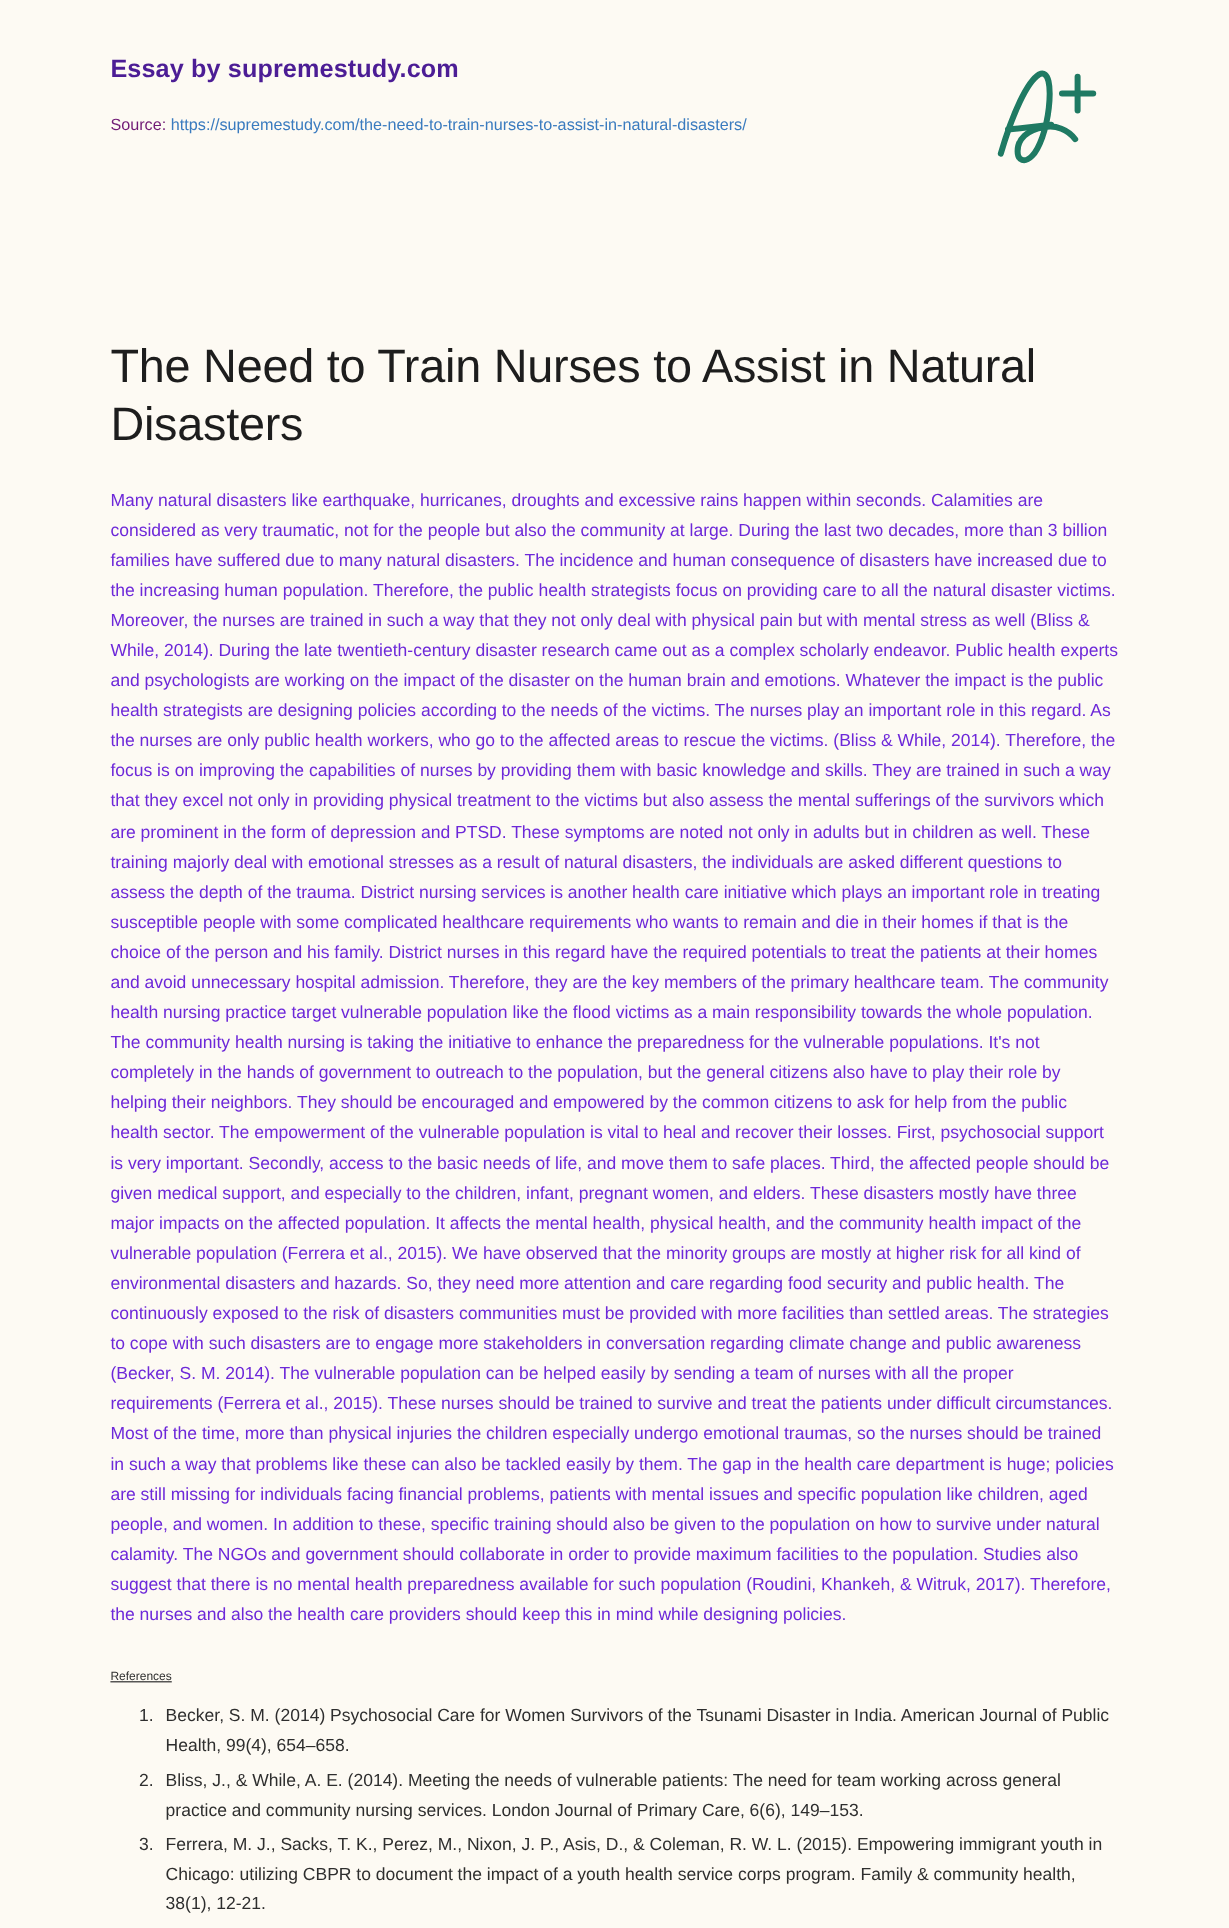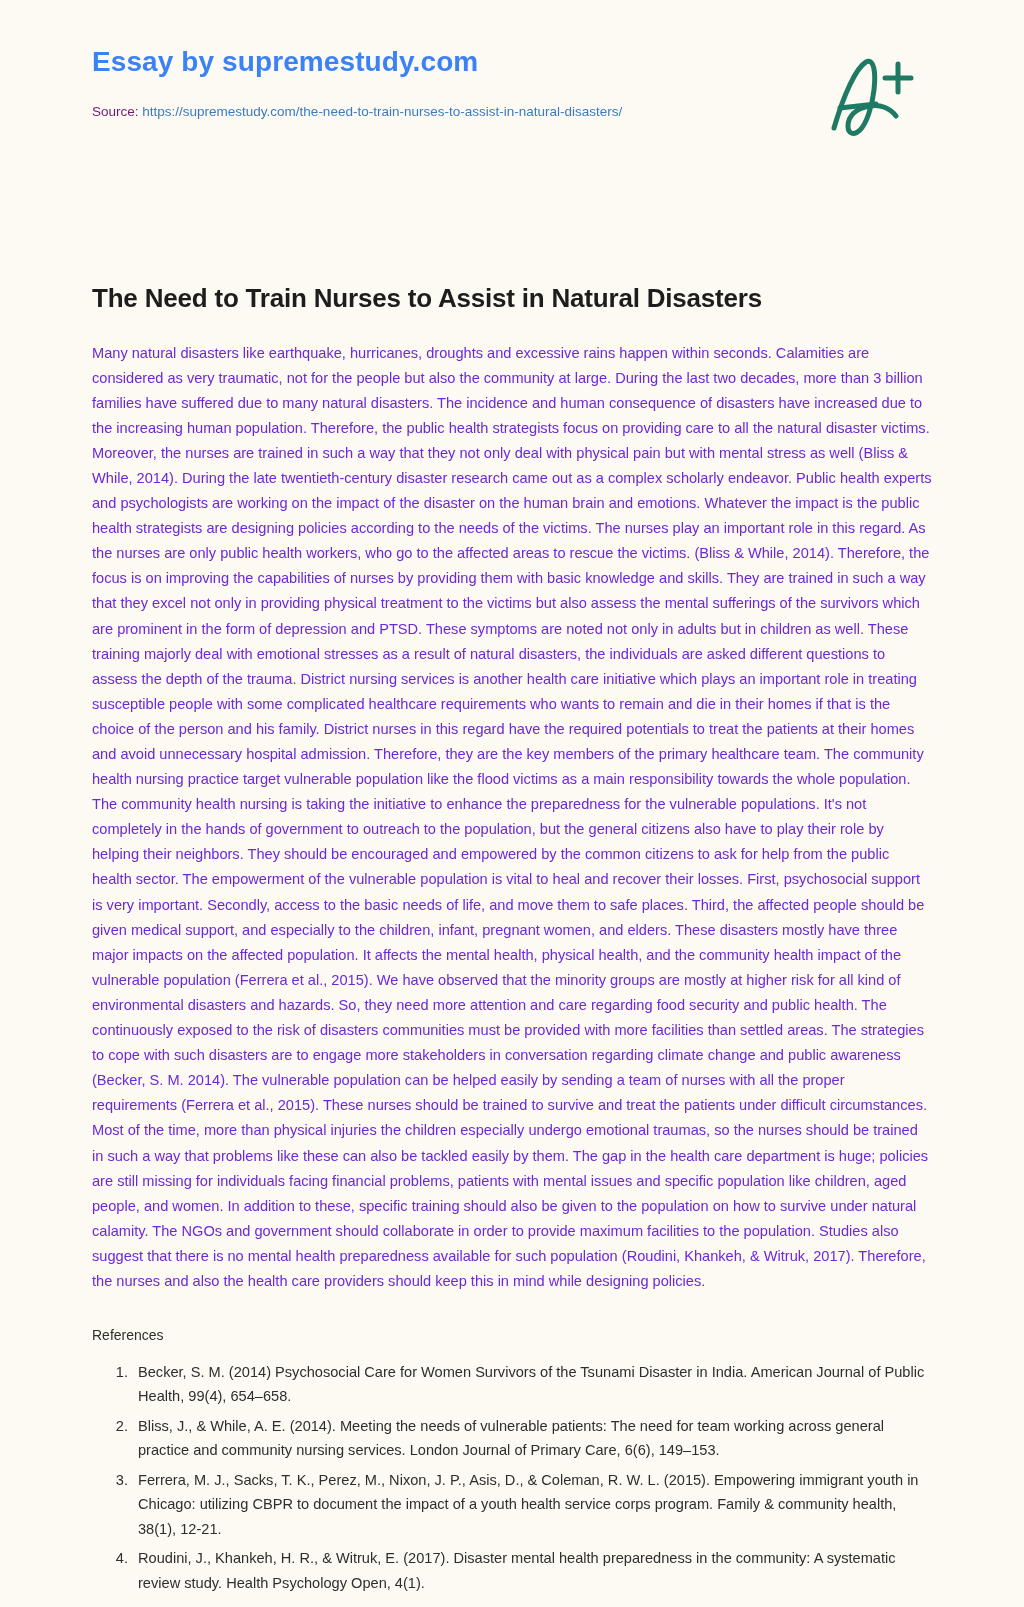--- a/index.html
+++ b/index.html
@@ -17,23 +17,23 @@
     width: 1024px;
     box-sizing: border-box;
     padding: 46px 92px 40px 92px;
     position: relative;
   }
   .header {
     position: relative;
     min-height: 118px;
   }
   .brand {
-    font-size: 28px;
+    font-size: 21px;
     font-weight: bold;
-    color: #3b82f6;
+    color: #4c1d95;
     letter-spacing: 0.1px;
     margin: 0 0 26px 0;
   }
   .source-line {
     font-size: 13.5px;
     color: #4a4a4a;
   }
   .source-label {
     color: #701a75;
   }
@@ -46,39 +46,40 @@
     position: absolute;
     right: 8px;
     top: -4px;
     width: 110px;
     height: 110px;
   }
   .logo svg {
     display: block;
   }
   h1.title {
-    font-size: 26px;
-    font-weight: bold;
+    font-size: 39px;
+    font-weight: normal;
     color: #1d1d1d;
     margin: 118px 0 26px 0;
     line-height: 1.25;
     letter-spacing: -0.2px;
   }
   .body-text {
     font-size: 14.6px;
     line-height: 1.72;
     color: #6d28d9;
     text-align: left;
     margin: 0 0 30px 0;
   }
   .refs-heading {
-    font-size: 14px;
+    font-size: 10px;
     color: #2e2e2e;
     margin: 0 0 12px 0;
     line-height: 1.7;
+    text-decoration: underline;
   }
   ol.refs {
     margin: 0;
     padding-left: 40px;
     font-size: 14.6px;
     line-height: 1.68;
     color: #2e2e2e;
   }
   ol.refs li {
     margin-bottom: 5px;

